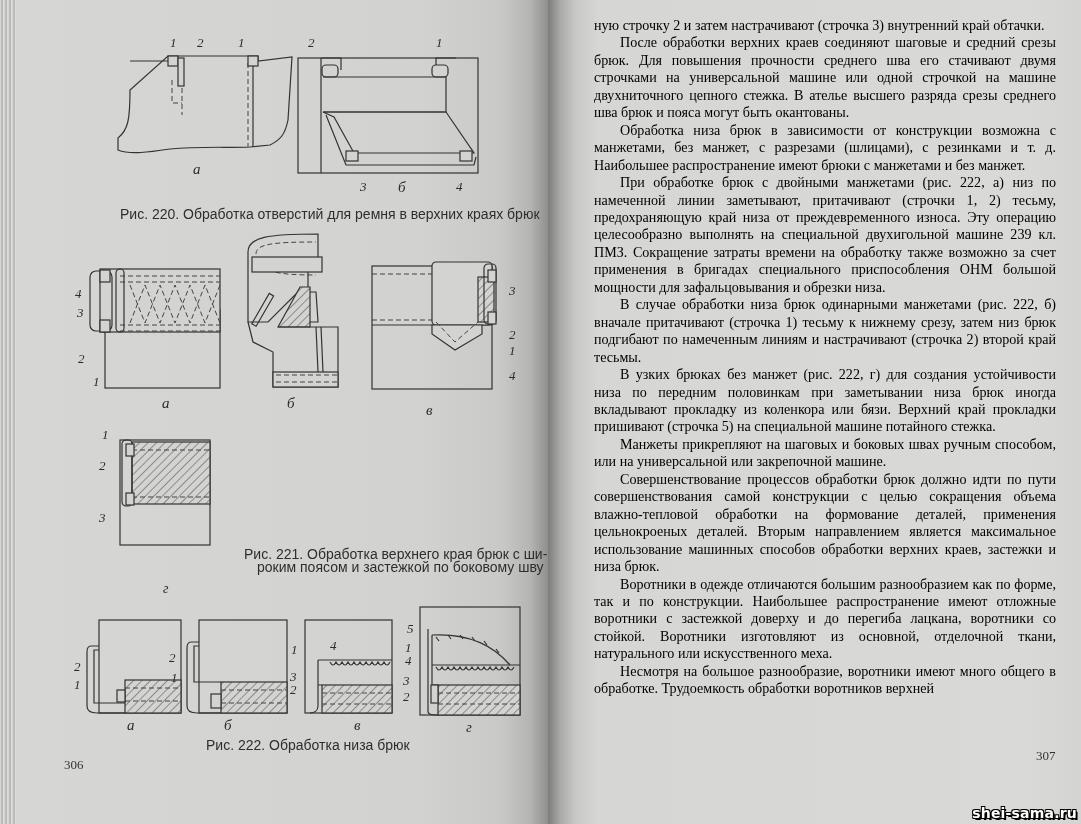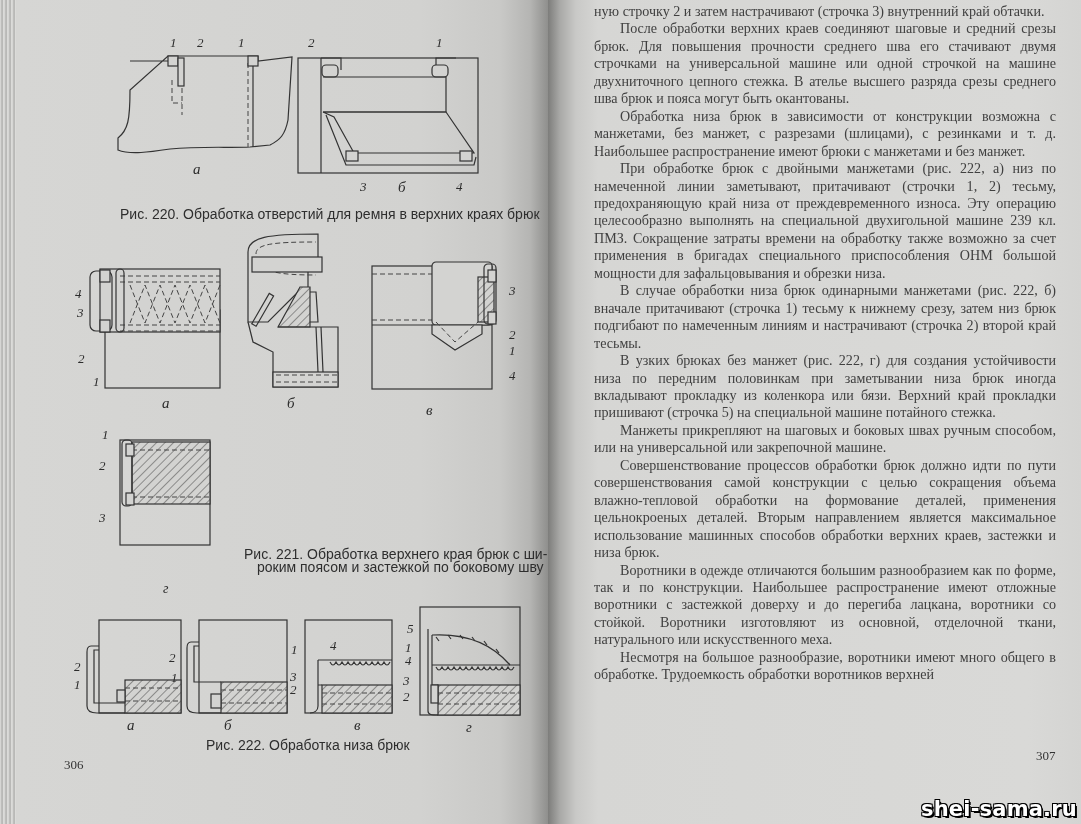--- a/index.html
+++ b/index.html
@@ -13,28 +13,28 @@
   .edge-lines { position:absolute; left:0; top:0; width:16px; height:824px;
     background: repeating-linear-gradient(90deg,#bcbcba 0,#f0f0ee 1px,#8c8c8a 2px,#e6e6e4 3px,#d0d0ce 4px); }
   svg.fig { position:absolute; overflow:visible; }
   svg.fig .ln { stroke:#333; stroke-width:1.2; fill:none; }
   svg.fig .fl { stroke:#333; stroke-width:1.2; fill:#d3d3d1; }
   svg.fig .ds { stroke:#444; stroke-width:1; fill:none; stroke-dasharray:5 3; }
   svg.fig .ht { fill:url(#hatch); stroke:#333; stroke-width:1.2; }
   .lbl { position:absolute; font-style:italic; font-size:13px; color:#2c2c2c; line-height:1; }
   .cap { position:absolute; font-family:"Liberation Sans","DejaVu Sans",sans-serif; font-size:14px; color:#2e2e2e; }
   .pgnum { position:absolute; font-size:13px; color:#333; }
-  .text-col { position:absolute; left:594px; top:3px; width:462px; font-size:14.1px; line-height:17.45px;
-              text-align:justify; color:#404040; }
+  .text-col { position:absolute; left:594px; top:17px; width:462px; font-size:14.1px; line-height:17.45px;
+              text-align:justify; color:#000000; }
   .text-col p { margin:0; text-indent:26px; }
   .text-col p.cont { text-indent:0; }
   .text-col h2 { margin:9px 0 8px; font-size:13px; font-weight:bold; text-align:center; letter-spacing:0.3px;
                  font-family:"Liberation Serif",serif; }
   .watermark { position:absolute; right:4px; bottom:3px; font-family:"DejaVu Sans","Liberation Sans",sans-serif;
-    font-weight:bold; font-size:21px; color:#fff; letter-spacing:0.2px;
+    font-weight:bold; font-size:14px; color:#fff; letter-spacing:0.2px;
     text-shadow: 1px 1px 0 #000,-1px -1px 0 #000,1px -1px 0 #000,-1px 1px 0 #000,2px 2px 0 #000; }
 </style>
 </head>
 <body>
 
 <div class="page page-left">
   <div class="edge-lines"></div>
 </div>
 <div class="page page-right"></div>
 

